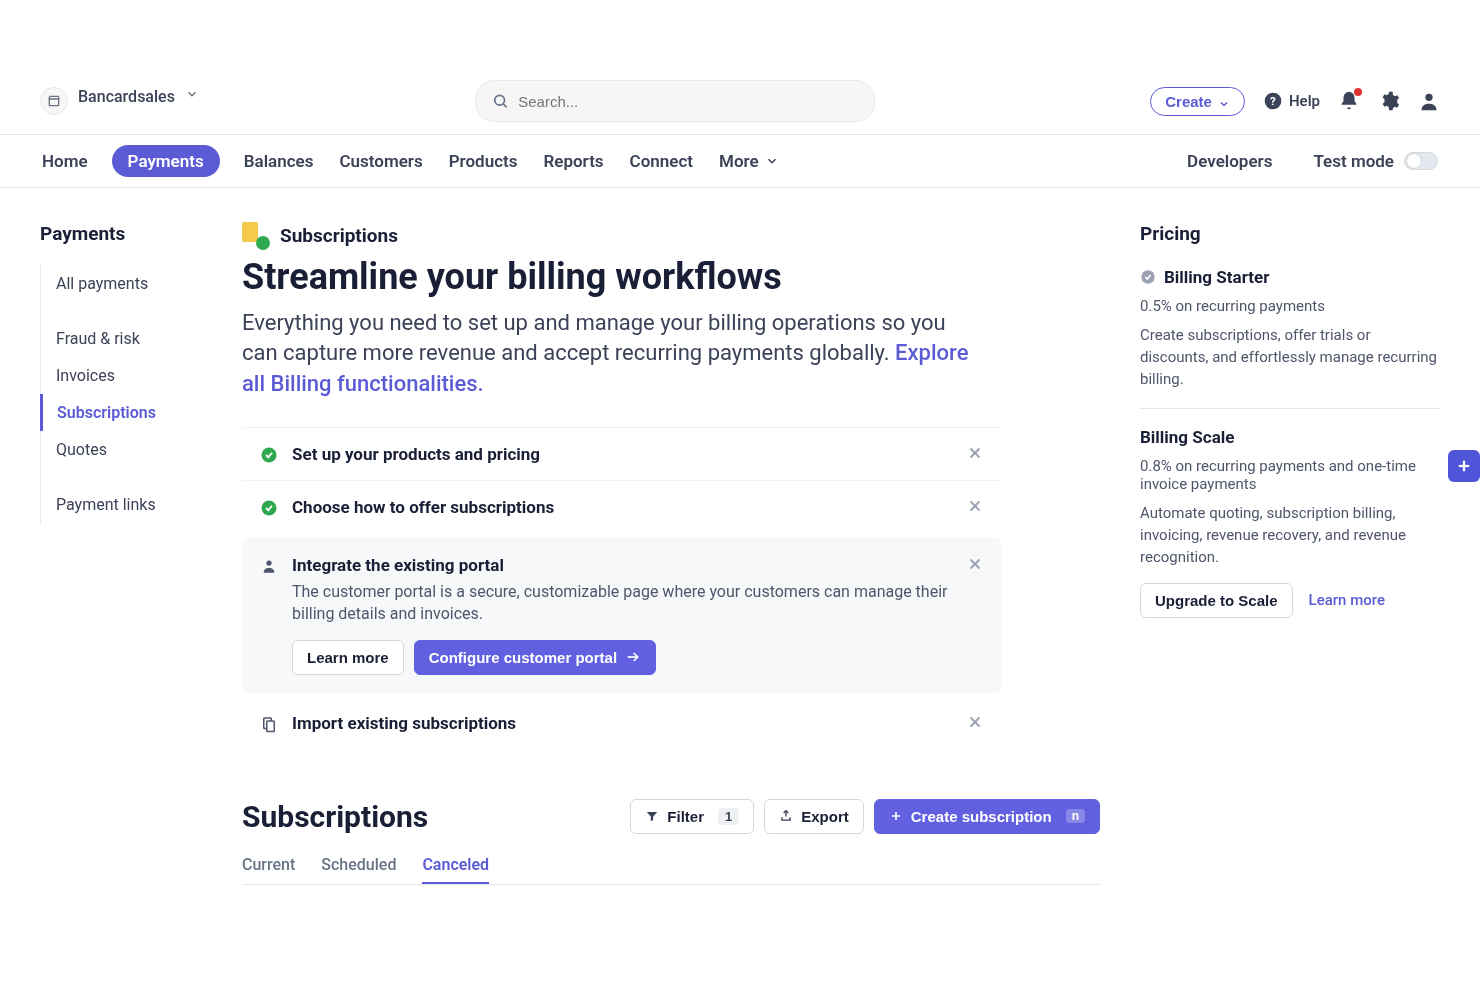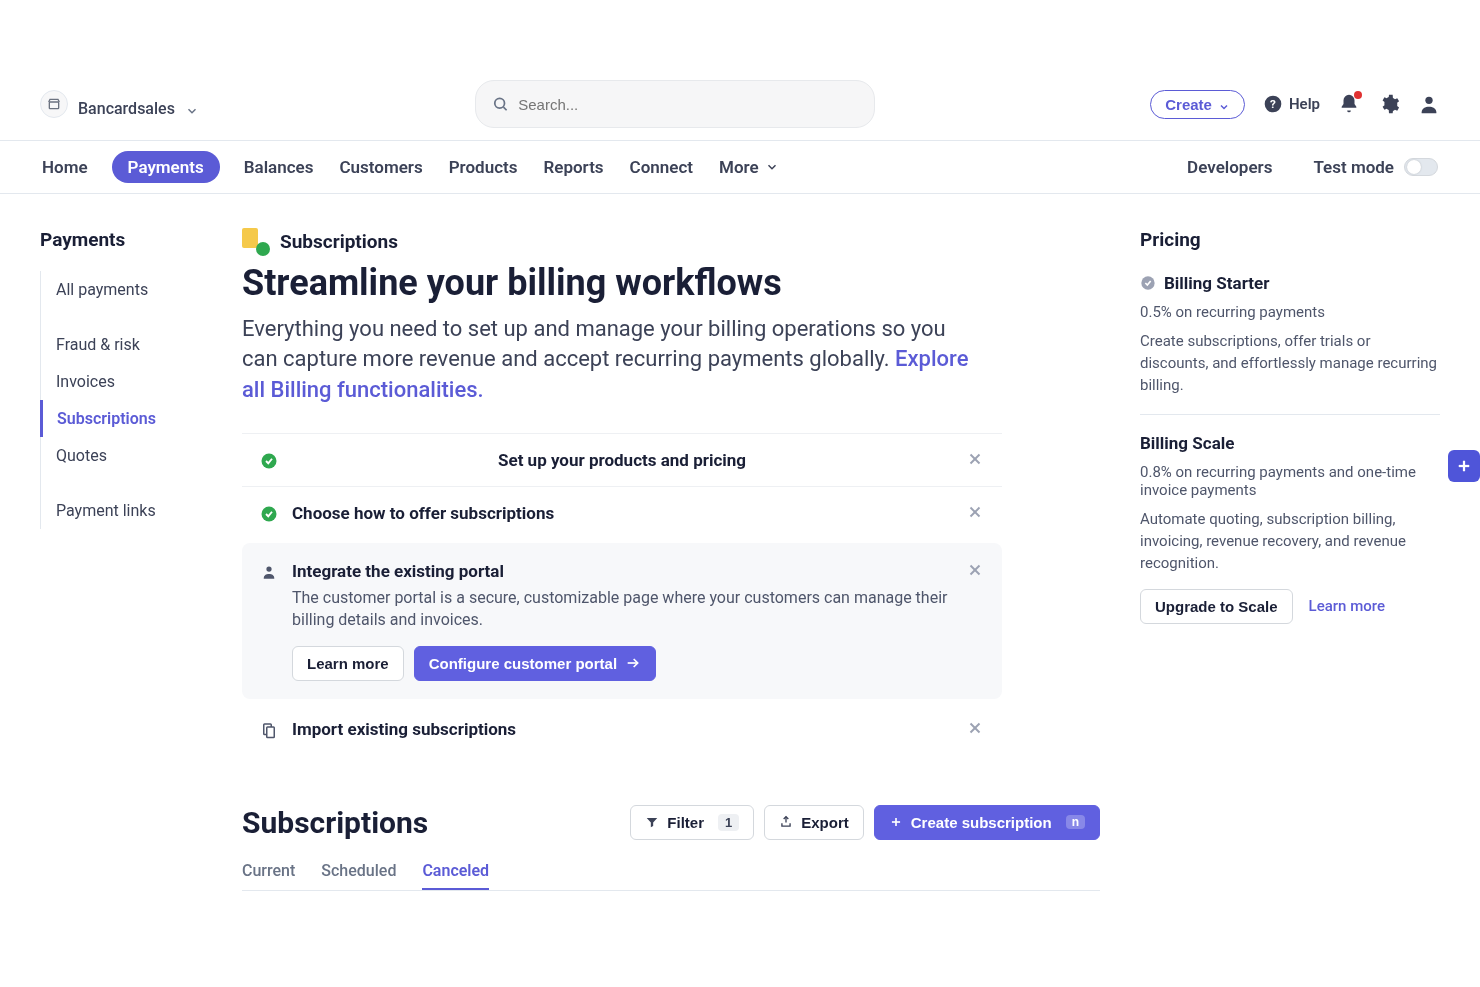--- a/index.html
+++ b/index.html
@@ -18,40 +18,40 @@
   .topbar {
     display: flex;
     align-items: center;
     padding: 12px 40px;
     border-bottom: 1px solid #e3e8ee;
     background: #fff;
     gap: 16px;
   }
   .merchant {
     display: flex;
-    align-items: flex-end;
+    align-items: flex-start;
     gap: 10px;
     font-size: 16px;
     font-weight: 500;
     color: #3c4257;
   }
   .merchant-icon {
     width: 28px; height: 28px;
     border-radius: 50%;
     background: #f7f7f8;
     display:flex;align-items:center;justify-content:center;
     border: 1px solid #e3e8ee;
   }
   .merchant-icon svg { width:16px;height:16px; }
   .searchbar {
     flex: 0 0 auto;
     margin-left: auto;
     margin-right: auto;
     width: 400px;
-    height: 48px;
+    height: 42px;
     border-radius: 19px;
     background: #f6f6f7;
     display:flex;
     align-items:center;
     padding: 0 16px;
     gap: 10px;
     color: #697386;
     border:1px solid #e7e9ec;
   }
   .searchbar input {
@@ -116,21 +116,21 @@
   .subs-icon::before { content:'';position:absolute;width:16px;height:20px;left:0;top:0;background:#f5c94a;border-radius:2px; }
   .subs-icon::after { content:'';position:absolute;width:14px;height:14px;right:-2px;bottom:-2px;background:#2fa84f;border-radius:50%; }
   .page-sub { font-size:19px;font-weight:700;color:#1a1f36; }
   .headline { font-size:36px;font-weight:700;color:#1a1f36;margin:8px 0 10px; }
   .lead { font-size:22px;line-height:1.38;color:#3c4257;max-width:740px; }
   .lead a { color:#5b5bd6;text-decoration:none;font-weight:500; }
   .steps { margin-top:28px;max-width:760px; }
   .step {
     display:flex;align-items:flex-start;gap:14px;padding:16px 18px;border-top:1px solid #eef0f3;position:relative;
   }
-  .step:first-child { border-top:1px solid #eef0f3;text-align:center; }
+  .step:first-child { border-top:1px solid #eef0f3; }
   .step.card {
     background:#f7f8fa;border-top:none;border-radius:8px;margin:4px 0;
     padding:18px;
   }
   .step-title { font-size:17px;font-weight:700;color:#1a1f36; }
   .step-desc { font-size:16px;color:#4f566b;margin-top:6px;line-height:1.4; }
   .step-actions { display:flex;gap:10px;margin-top:14px; }
   .btn {
     font-size:15px;font-weight:600;border-radius:6px;padding:8px 14px;cursor:pointer;display:inline-flex;align-items:center;gap:8px;
   }

